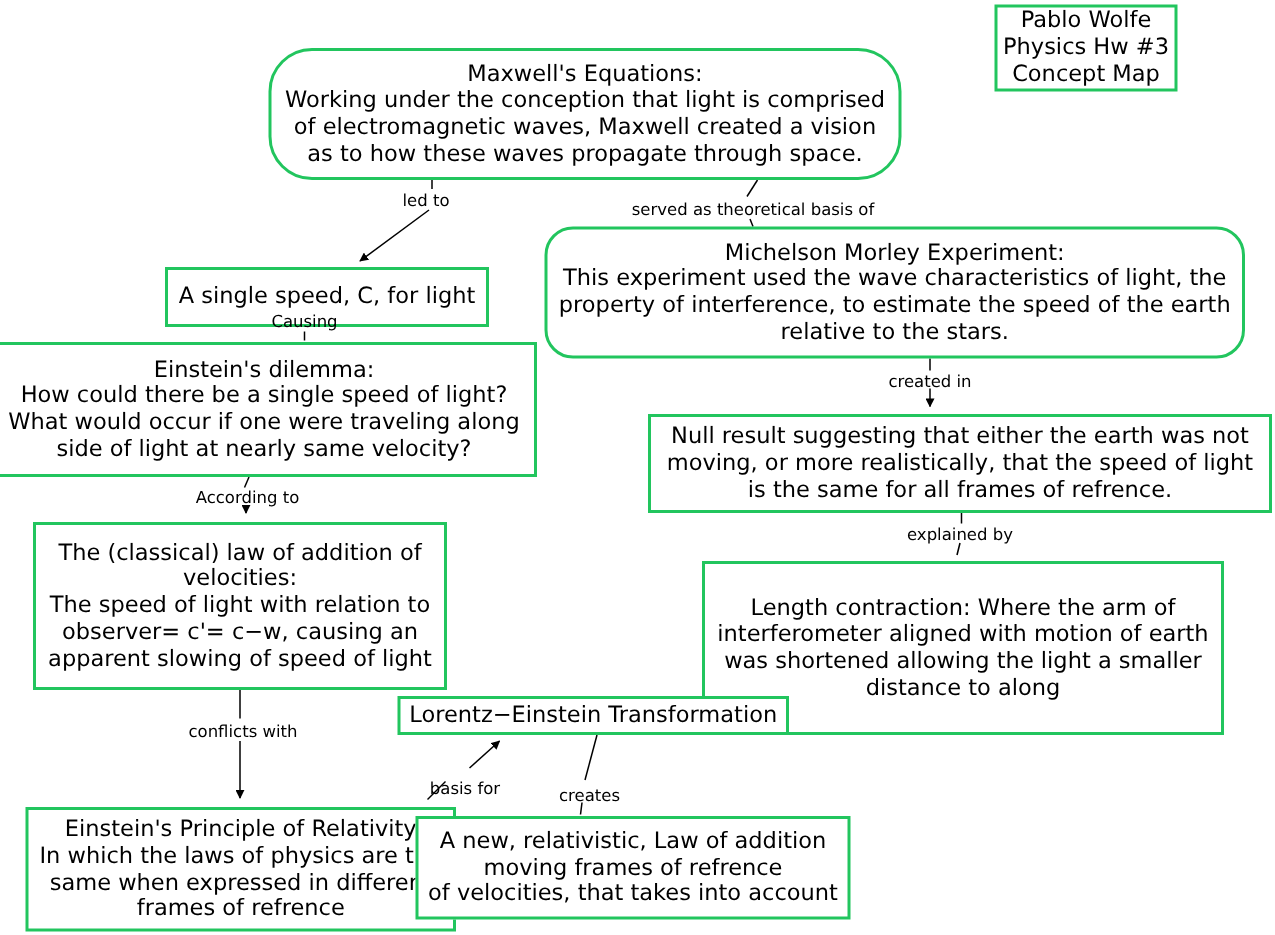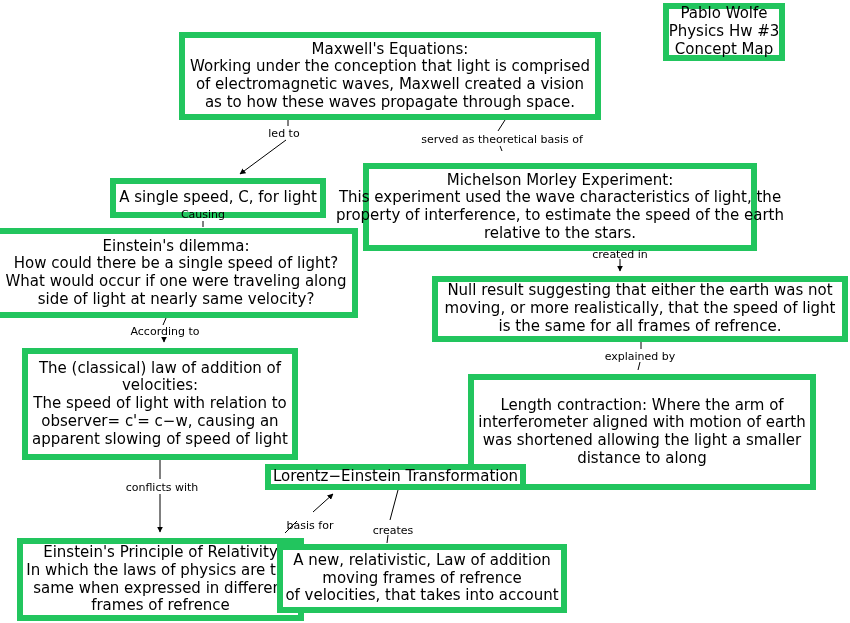--- a/index.html
+++ b/index.html
@@ -12,21 +12,21 @@
     width: 850px;
     height: 623px;
     background: #ffffff;
     overflow: hidden;
     font-family: "DejaVu Sans", sans-serif;
     color: #000000;
   }
   .node {
     position: absolute;
     box-sizing: border-box;
-    border: 6px solid #22c55e;
+    border: 2px solid #22c55e;
     background: #ffffff;
     text-align: center;
     line-height: 1.18;
     color: #000000;
     display: flex;
     flex-direction: column;
     justify-content: center;
     align-items: center;
     padding: 3px 6px;
   }
@@ -45,23 +45,23 @@
   svg.edges {
     position: absolute;
     left: 0;
     top: 0;
     width: 850px;
     height: 623px;
     pointer-events: none;
   }
   
   #n-header      { left: 663px; top: 3px;   width: 122px; height: 58px; font-size: 15px; }
-  #n-maxwell     { left: 179px; top: 32px;  width: 422px; height: 88px; font-size: 15px; }
+  #n-maxwell     { left: 179px; top: 32px;  width: 422px; height: 88px; font-size: 15px; border-radius: 29px; }
   #n-single      { left: 110px; top: 178px; width: 216px; height: 40px; font-size: 15px; }
-  #n-michelson   { left: 363px; top: 163px; width: 394px; height: 88px; font-size: 15px; }
+  #n-michelson   { left: 363px; top: 151px; width: 467px; height: 88px; font-size: 15px; border-radius: 19px; }
   #n-dilemma     { left: -6px;  top: 228px; width: 364px; height: 90px; font-size: 15px; }
   #n-null        { left: 432px; top: 276px; width: 416px; height: 66px; font-size: 15px; }
   #n-classical   { left: 22px;  top: 348px; width: 276px; height: 112px; font-size: 15px; }
   #n-length      { left: 468px; top: 374px; width: 348px; height: 116px; font-size: 15px; }
   #n-lorentz     { left: 265px; top: 464px; width: 261px; height: 26px; font-size: 15px; }
   #n-principle   { left: 17px;  top: 538px; width: 287px; height: 83px; font-size: 15px; z-index: 1; }
   #n-newlaw      { left: 277px; top: 544px; width: 290px; height: 69px; font-size: 15px; z-index: 2; }
 
   
   #l-ledto       { left: 254px; top: 127px; width: 60px; }

